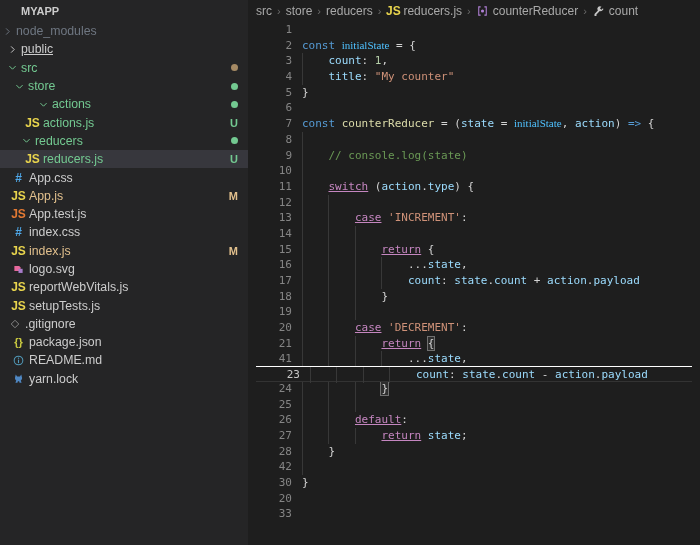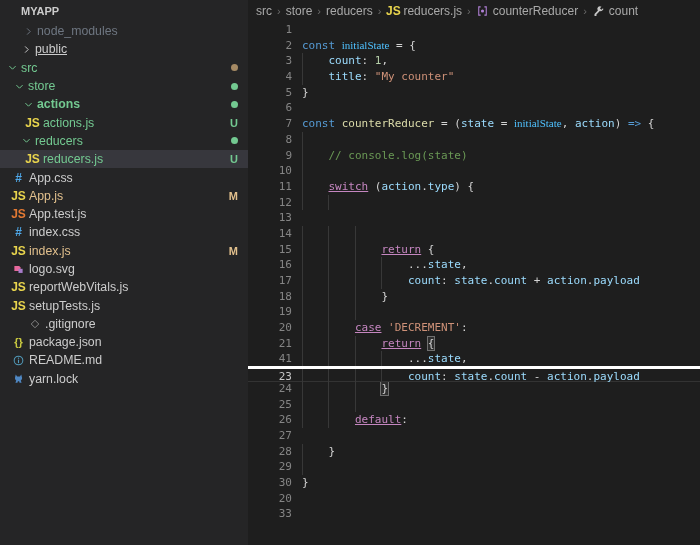--- a/index.html
+++ b/index.html
@@ -33,21 +33,21 @@
   .badge.dot.dot-gold { background:#a58a64; }
 
   
   .editor { flex:1; height:100%; background:#1e1e1e; display:flex; flex-direction:column; overflow:hidden; }
   .breadcrumb { display:flex; align-items:center; height:22px; padding-left:8px; font-size:12px; color:#a9a9a9; white-space:nowrap; }
   .bc-item { display:inline-flex; align-items:center; cursor:pointer; }
   .bc-sep { margin:0 5px; color:#6a6a6a; font-size:11px; }
   .bc-icon { display:inline-flex; width:14px; height:13px; margin-right:3px; align-items:center; justify-content:center; }
   .code { flex:1; font-family:"DejaVu Sans Mono", monospace; font-size:11px; line-height:15.7px; }
   .cl { display:flex; height:15.7px; white-space:pre; }
-  .cl.active { border-top:3px solid #ffffff; border-bottom:1px solid #333333; margin:-1px 0; position:relative; }
+  .cl.active { border-top:1px solid #ffffff; border-bottom:1px solid #333333; margin:-1px 8px; position:relative; }
   .ln { width:44px; text-align:right; color:#858585; flex:none; user-select:none; }
   .cl.active .ln { color:#c6c6c6; }
   .lc { margin-left:10px; }
   .ig { display:inline-block; width:4ch; height:1.43em; vertical-align:top; border-left:1px solid #383838; }
   .b  { color:#569CD6; }
   .k  { color:#C586C0;text-decoration:underline; }
   .v  { color:#9CDCFE; }
   .cv { color:#4FC1FF;font-family:Liberation Serif, serif; }
   .fn { color:#DCDCAA; }
   .n  { color:#B5CEA8; }
@@ -58,29 +58,29 @@
 </style>
 </head>
 <body>
 
 <div class="sidebar">
   <div class="sb-header">
     <span class="chev c-normal"></span>
     <span>MYAPP</span>
   </div>
   <div>
-      <div class="trow" style="padding-left: 23px; text-align: right;">
+      <div class="trow" style="padding-left: 2px; text-align: right;">
         <span class="chev c-dim">
           <svg width="9" height="9" viewBox="0 0 16 16">
             <path d="M5.5 2.5l5.5 5.5-5.5 5.5" fill="none" stroke="currentColor" stroke-width="1.7"></path>
           </svg>
         </span>
         <span class="tlabel c-dim">node_modules</span>
       </div>
-      <div class="trow" style="padding-left: 21px; text-decoration: underline;">
+      <div class="trow" style="padding-left: 7px; text-decoration: underline;">
         <span class="chev c-normal">
           <svg width="9" height="9" viewBox="0 0 16 16">
             <path d="M5.5 2.5l5.5 5.5-5.5 5.5" fill="none" stroke="currentColor" stroke-width="1.7"></path>
           </svg>
         </span>
         <span class="tlabel c-normal">public</span>
       </div>
       <div class="trow" style="padding-left: 7px;">
         <span class="chev c-green">
           <svg width="9" height="9" viewBox="0 0 16 16">
@@ -92,21 +92,21 @@
       </div>
       <div class="trow" style="padding-left: 14px;">
         <span class="chev c-green">
           <svg width="9" height="9" viewBox="0 0 16 16">
             <path d="M2.5 5.5l5.5 5.5 5.5-5.5" fill="none" stroke="currentColor" stroke-width="1.7"></path>
           </svg>
         </span>
         <span class="tlabel c-green">store</span>
         <span class="badge dot dot-green"></span>
       </div>
-      <div class="trow" style="padding-left: 23px; font-weight: bold;">
+      <div class="trow" style="padding-left: 38px;">
         <span class="chev c-green">
           <svg width="9" height="9" viewBox="0 0 16 16">
             <path d="M2.5 5.5l5.5 5.5 5.5-5.5" fill="none" stroke="currentColor" stroke-width="1.7"></path>
           </svg>
         </span>
         <span class="tlabel c-green">actions</span>
         <span class="badge dot dot-green"></span>
       </div>
       <div class="trow" style="padding-left: 26px;">
         <span class="ficon">
@@ -177,21 +177,21 @@
           <span class="fi-js">JS</span>
         </span>
         <span class="tlabel c-normal">reportWebVitals.js</span>
       </div>
       <div class="trow" style="padding-left: 12px;">
         <span class="ficon">
           <span class="fi-js">JS</span>
         </span>
         <span class="tlabel c-normal">setupTests.js</span>
       </div>
-      <div class="trow" style="padding-left: 28px;">
+      <div class="trow" style="padding-left: 8px;">
         <span class="ficon">
           <svg width="10" height="10" viewBox="0 0 16 16">
             <path d="M8 2l6 6-6 6-6-6z" fill="none" stroke="#8a8a8a" stroke-width="1.5"></path>
           </svg>
         </span>
         <span class="tlabel c-normal">.gitignore</span>
       </div>
       <div class="trow" style="padding-left: 12px;">
         <span class="ficon">
           <span class="fi-braces">{}</span>
@@ -265,34 +265,34 @@
       <div class="cl"><span class="ln">3</span><span class="lc"><span class="ig"></span><span class="v">count</span><span class="p">: </span><span class="n">1</span><span class="p">,</span></span></div>
       <div class="cl"><span class="ln">4</span><span class="lc"><span class="ig"></span><span class="v">title</span><span class="p">: </span><span class="s">"My counter"</span></span></div>
       <div class="cl"><span class="ln">5</span><span class="lc"><span class="p">}</span></span></div>
       <div class="cl"><span class="ln">6</span><span class="lc"></span></div>
       <div class="cl"><span class="ln">7</span><span class="lc"><span class="b">const</span><span class="p"> </span><span class="fn">counterReducer</span><span class="p"> = (</span><span class="v">state</span><span class="p"> = </span><span class="cv">initialState</span><span class="p">, </span><span class="v">action</span><span class="p">) </span><span class="b">=&gt;</span><span class="p"> {</span></span></div>
       <div class="cl"><span class="ln">8</span><span class="lc"><span class="ig"></span></span></div>
       <div class="cl"><span class="ln">9</span><span class="lc"><span class="ig"></span><span class="c">// console.log(state)</span></span></div>
       <div class="cl"><span class="ln">10</span><span class="lc"><span class="ig"></span></span></div>
       <div class="cl"><span class="ln">11</span><span class="lc"><span class="ig"></span><span class="k">switch</span><span class="p"> (</span><span class="v">action</span><span class="p">.</span><span class="v">type</span><span class="p">) {</span></span></div>
       <div class="cl"><span class="ln">12</span><span class="lc"><span class="ig"></span><span class="ig"></span></span></div>
-      <div class="cl"><span class="ln">13</span></div>
+      <div class="cl"><span class="ln">13</span><span class="lc"><span class="ig"></span><span class="ig"></span><span class="k">case</span><span class="p"> </span><span class="s">'INCREMENT'</span><span class="p">:</span></span></div>
       <div class="cl"><span class="ln">14</span><span class="lc"><span class="ig"></span><span class="ig"></span><span class="ig"></span></span></div>
       <div class="cl"><span class="ln">15</span><span class="lc"><span class="ig"></span><span class="ig"></span><span class="ig"></span><span class="k">return</span><span class="p"> {</span></span></div>
       <div class="cl"><span class="ln">16</span><span class="lc"><span class="ig"></span><span class="ig"></span><span class="ig"></span><span class="ig"></span><span class="p">...</span><span class="v">state</span><span class="p">,</span></span></div>
       <div class="cl"><span class="ln">17</span><span class="lc"><span class="ig"></span><span class="ig"></span><span class="ig"></span><span class="ig"></span><span class="v">count</span><span class="p">: </span><span class="v">state</span><span class="p">.</span><span class="v">count</span><span class="p"> + </span><span class="v">action</span><span class="p">.</span><span class="v">payload</span></span></div>
       <div class="cl"><span class="ln">18</span><span class="lc"><span class="ig"></span><span class="ig"></span><span class="ig"></span><span class="p">}</span></span></div>
       <div class="cl"><span class="ln">19</span><span class="lc"><span class="ig"></span><span class="ig"></span><span class="ig"></span></span></div>
       <div class="cl"><span class="ln">20</span><span class="lc"><span class="ig"></span><span class="ig"></span><span class="k">case</span><span class="p"> </span><span class="s">'DECREMENT'</span><span class="p">:</span></span></div>
       <div class="cl"><span class="ln">21</span><span class="lc"><span class="ig"></span><span class="ig"></span><span class="ig"></span><span class="k">return</span><span class="p"> </span><span class="pb">{</span></span></div>
       <div class="cl"><span class="ln">41</span><span class="lc"><span class="ig"></span><span class="ig"></span><span class="ig"></span><span class="ig"></span><span class="p">...</span><span class="v">state</span><span class="p">,</span></span></div>
       <div class="cl active"><span class="ln">23</span><span class="lc"><span class="ig"></span><span class="ig"></span><span class="ig"></span><span class="ig"></span><span class="v">count</span><span class="p">: </span><span class="v">state</span><span class="p">.</span><span class="v">count</span><span class="p"> - </span><span class="v">action</span><span class="p">.</span><span class="v">payload</span></span></div>
       <div class="cl"><span class="ln">24</span><span class="lc"><span class="ig"></span><span class="ig"></span><span class="ig"></span><span class="pb">}</span></span></div>
       <div class="cl"><span class="ln">25</span><span class="lc"><span class="ig"></span><span class="ig"></span><span class="ig"></span></span></div>
       <div class="cl"><span class="ln">26</span><span class="lc"><span class="ig"></span><span class="ig"></span><span class="k">default</span><span class="p">:</span></span></div>
-      <div class="cl"><span class="ln">27</span></div>
+      <div class="cl"><span class="ln">27</span><span class="lc"><span class="ig"></span><span class="ig"></span><span class="ig"></span><span class="k">return</span><span class="p"> </span><span class="v">state</span><span class="p">;</span></span></div>
       <div class="cl"><span class="ln">28</span><span class="lc"><span class="ig"></span><span class="p">}</span></span></div>
-      <div class="cl"><span class="ln">29</span><span class="lc"><span class="ig"></span></span></div>
+      <div class="cl"><span class="ln">42</span><span class="lc"><span class="ig"></span></span></div>
       <div class="cl"><span class="ln">30</span><span class="lc"><span class="p">}</span></span></div>
       <div class="cl"><span class="ln">20</span><span class="lc"></span></div>
       <div class="cl"><span class="ln">33</span><span class="lc"></span></div>
     </div>
 </div>
 
 </body></html>

